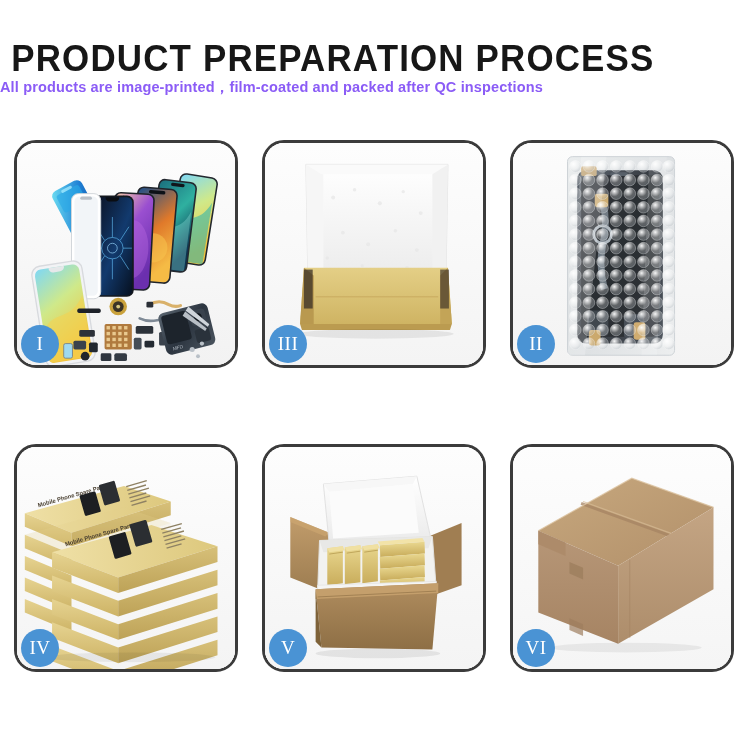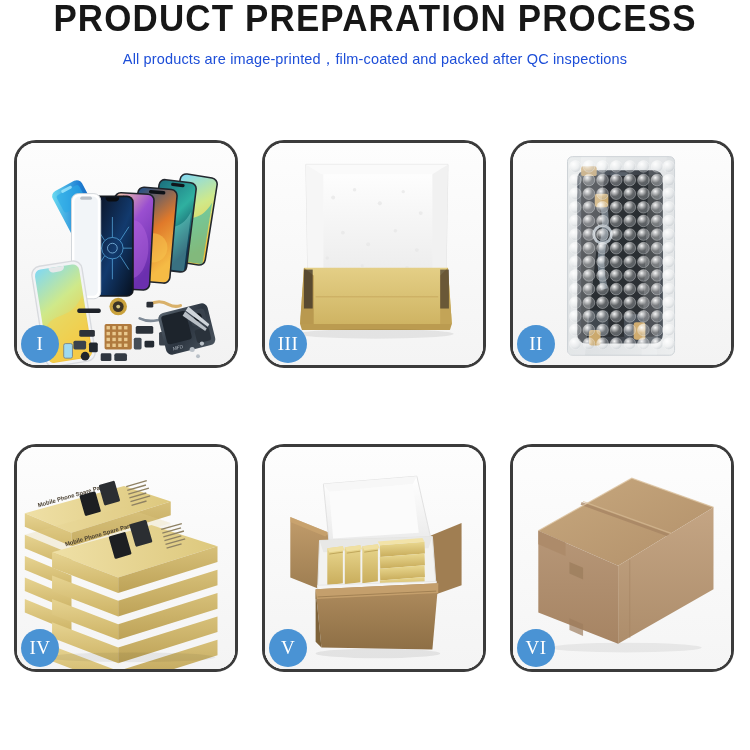--- a/index.html
+++ b/index.html
@@ -5,35 +5,34 @@
   * { box-sizing: border-box; margin: 0; padding: 0; }
   html, body {
     width: 750px; height: 750px;
     background: #ffffff;
     font-family: "Liberation Sans", sans-serif;
     overflow: hidden;
   }
   .page { position: relative; width: 750px; height: 750px; background:#fff; }
 
   
-  .header { text-align: center; }
+  .header { text-align: left; padding-top: 40px; }
   .title {
     font-size: 36px;
     font-weight: 700;
     letter-spacing: 1.2px;
     color: #171717;
     line-height: 1.05;
     font-family: "Liberation Sans", sans-serif;
     transform: scaleX(0.97);
   }
   .subtitle {
-    margin-top: 12px;
     font-size: 14.5px;
-    font-weight: 400;
-    color: #1d4ed8;
+    font-weight: 700;
+    color: #8b5cf6;
     letter-spacing: 0.15px;
   }
 
   
   .grid {
     position: absolute;
     left: 14px; top: 140px;
     width: 724px;
     display: grid;
     grid-template-columns: repeat(3, 224px);

